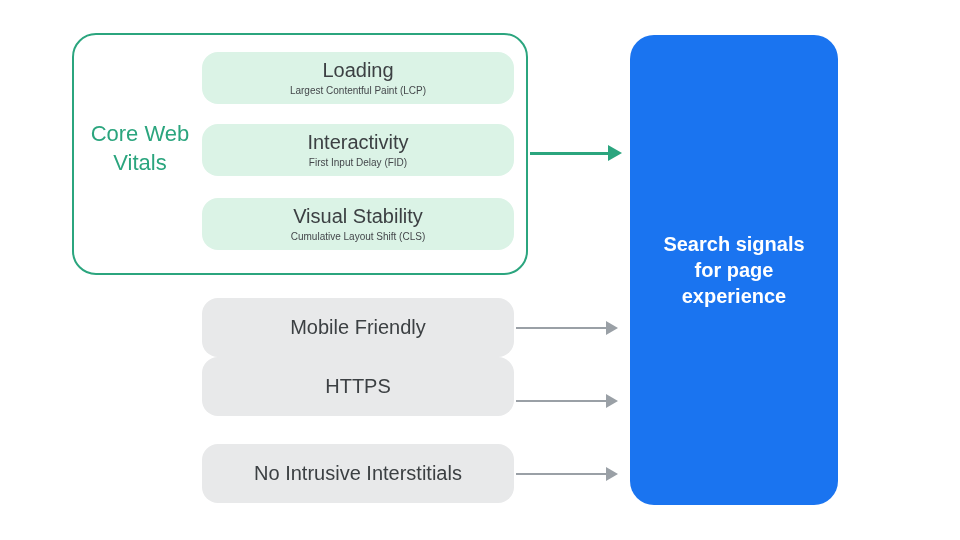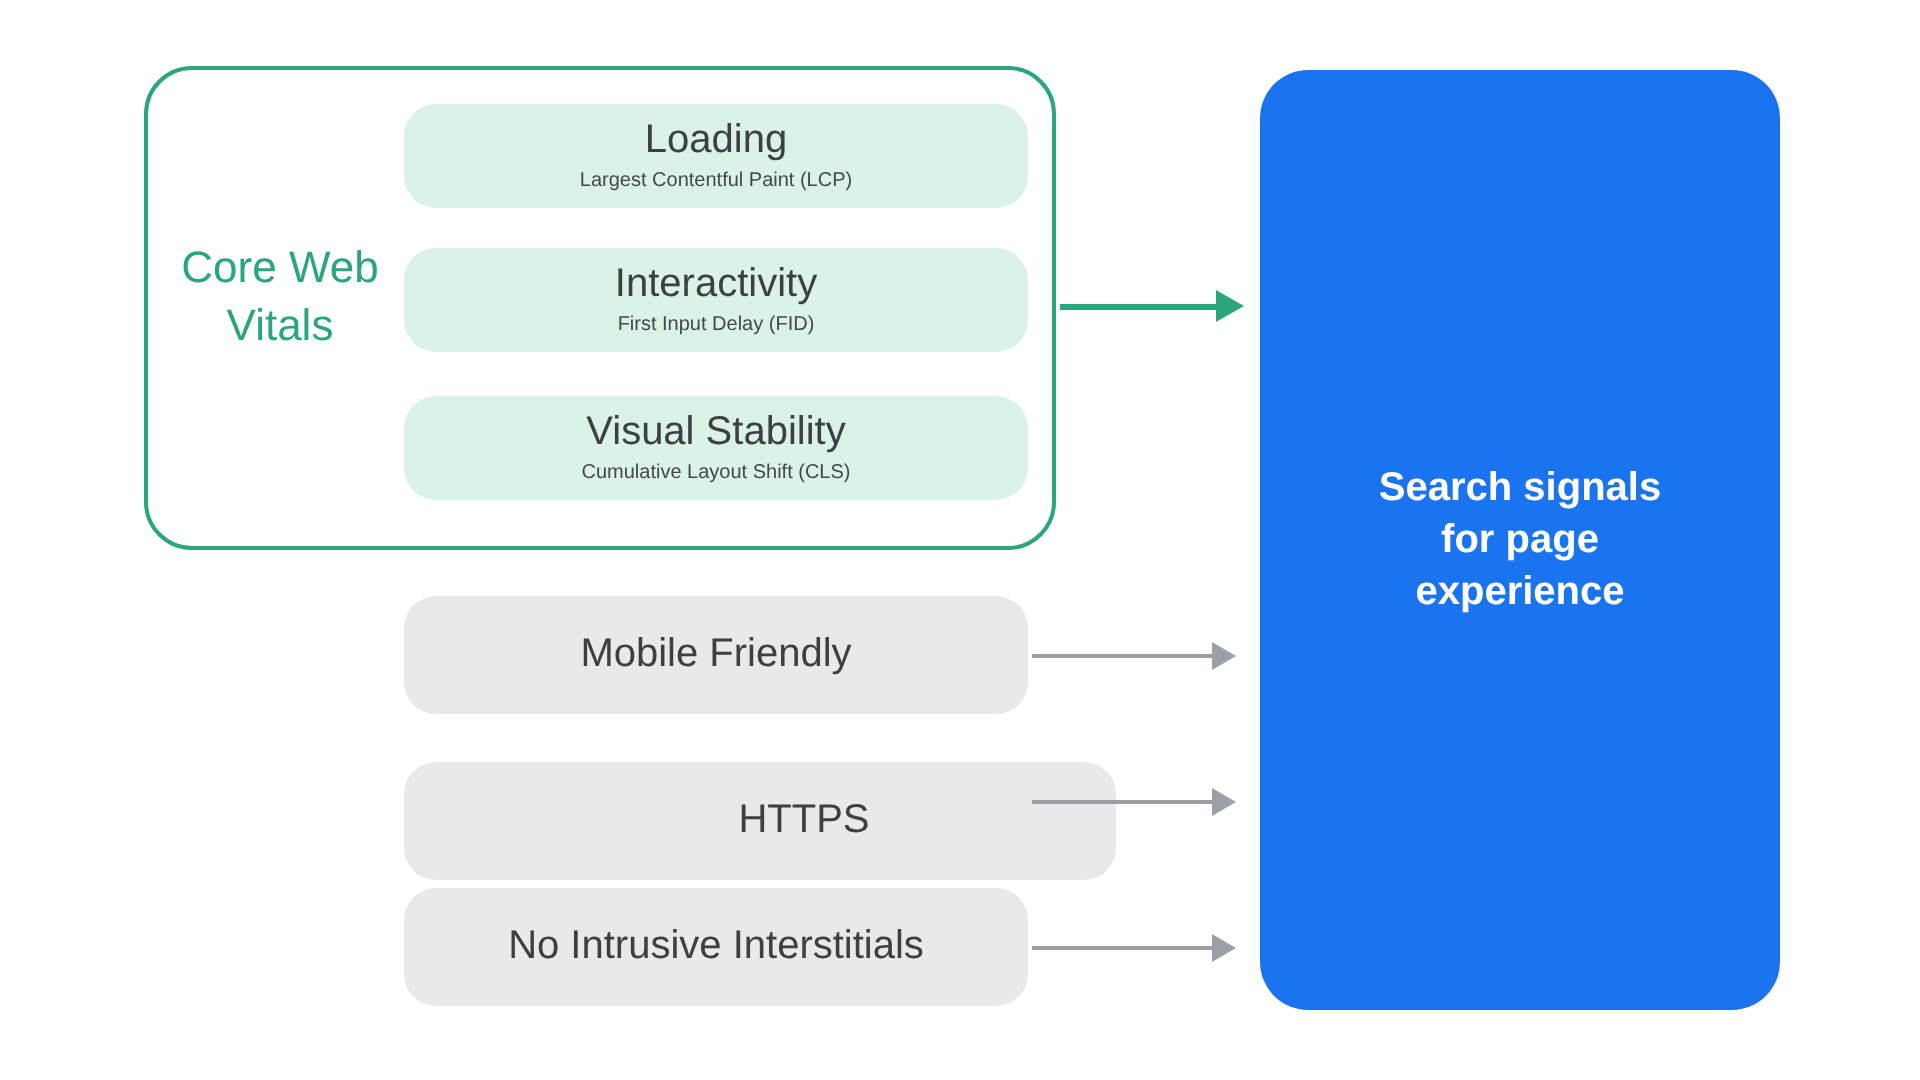--- a/index.html
+++ b/index.html
@@ -25,25 +25,25 @@
   .pill .subtitle { font-size:10px; color:var(--text_subtle,#44474B); line-height:16px; margin-top:1px; }
   .pill.p1 { top:17px; } .pill.p2 { top:89px; } .pill.p3 { top:163px; }
 
   
   .gray-pill {
     position:absolute; left:202px; width:312px; height:59px; border-radius:16px;
     background:var(--gray_pill,#E8E9EA);
     display:flex; align-items:center; justify-content:center;
   }
   .gray-pill .label { font-size:20px; font-weight:500; color:var(--text_dark,#3C4043); }
-  .gp1 { top:298px; } .gp2 { top:381px;padding-left:44px; } .gp3 { top:444px; }
+  .gp1 { top:298px; } .gp2 { top:357px; } .gp3 { top:444px; }
 
   
   .result-box {
-    position:absolute; left:630px; top:35px; width:260px; height:470px;
+    position:absolute; left:630px; top:35px; width:208px; height:470px;
     border-radius:24px; background:var(--blue,#1A74F0);
     display:flex; align-items:center; justify-content:center;
   }
   .result-text {
     width:210px; text-align:center; color:var(--white,#FFFFFF);
     font-size:20px; font-weight:bold; line-height:26px;
   }
 
   
   .arrow { position:absolute; height:18px; }

